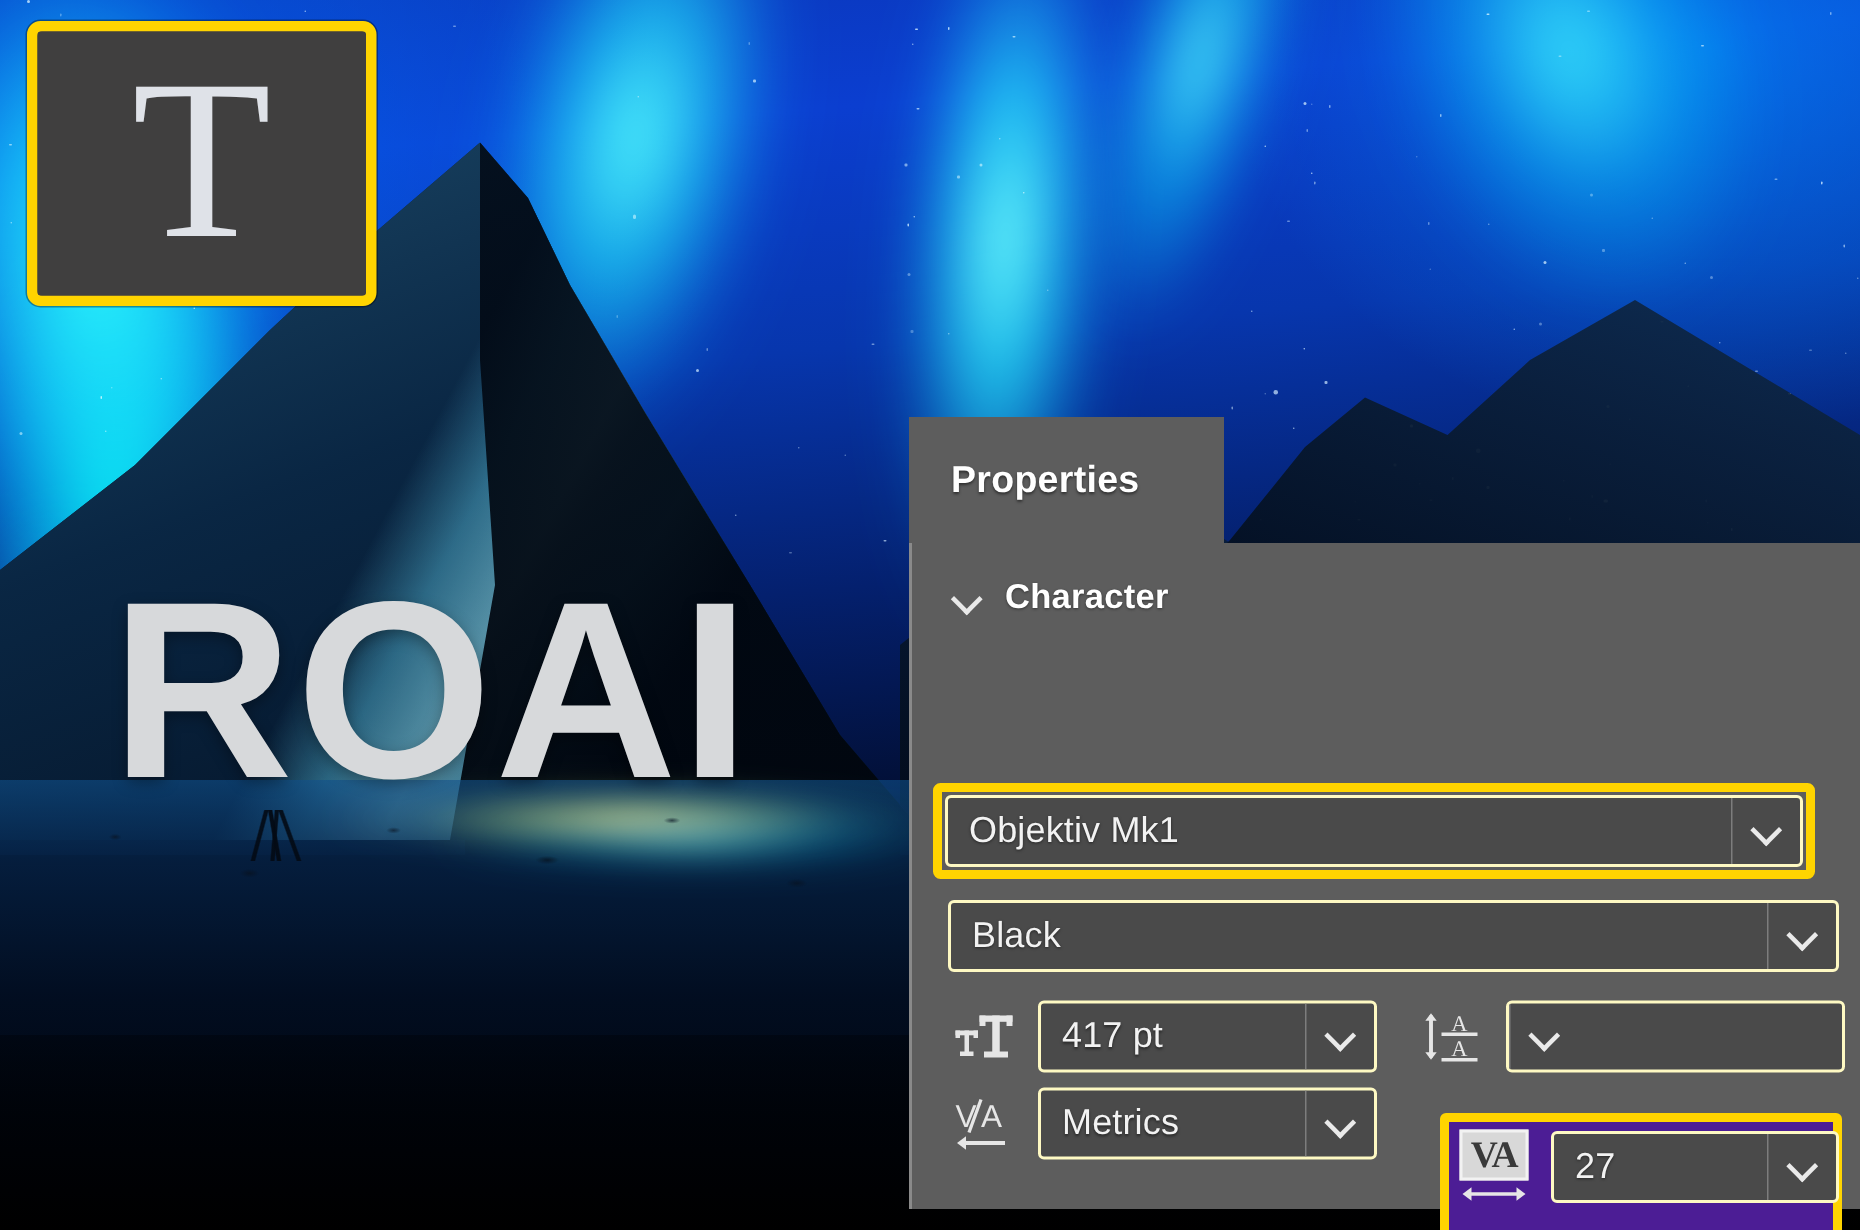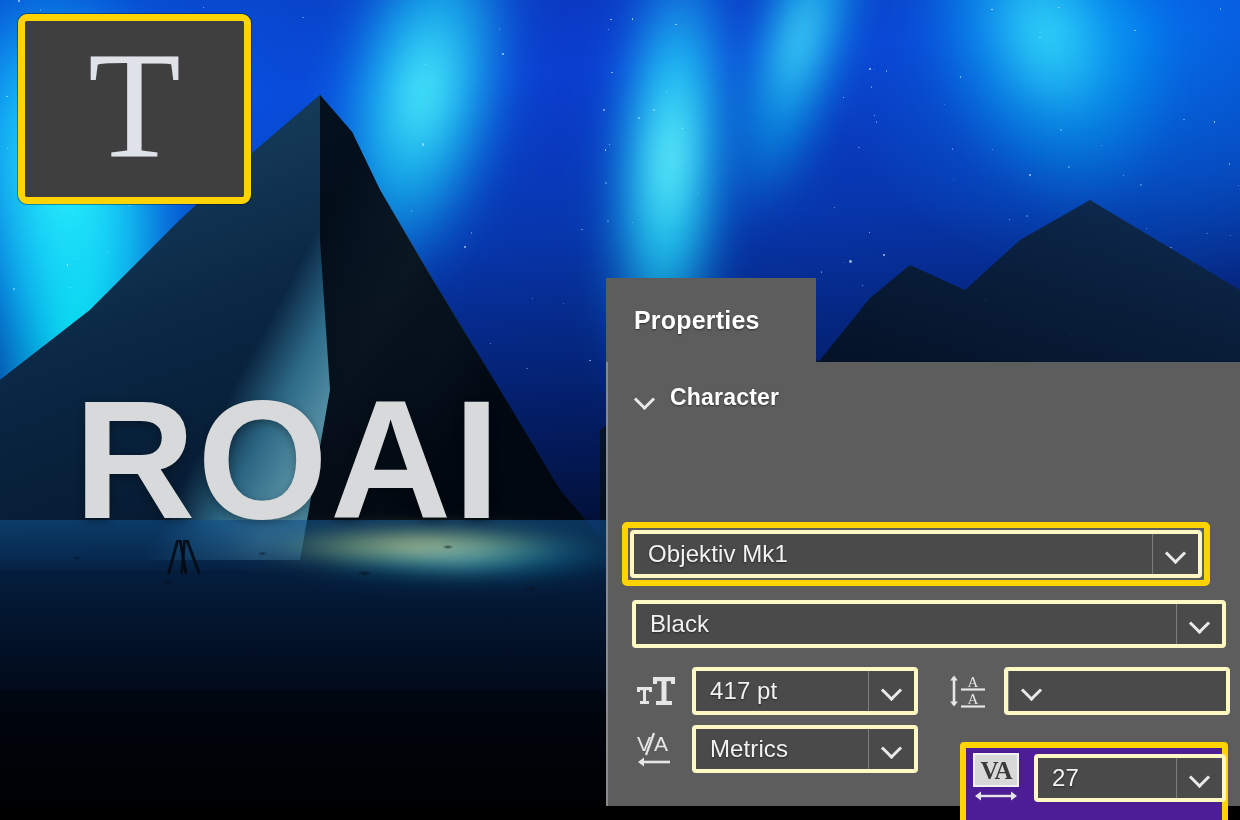--- a/index.html
+++ b/index.html
@@ -255,21 +255,21 @@
     font-weight: 700;
     letter-spacing: .2px;
     text-shadow: 0 1px 2px rgba(0,0,0,.45);
   }
 
   
   .field {
     display: flex;
     align-items: stretch;
     background: #4a4a4a;
-    border: 4px solid #fef9c3;
+    border: 2px solid #fef9c3;
     border-radius: 4px;
     height: 48px;
     overflow: hidden;
     gap: 47px;
   }
   .field-value {
     flex: 1 1 auto;
     display: flex; align-items: center;
     padding: 0 14px;
     color: #f2f2f2;

